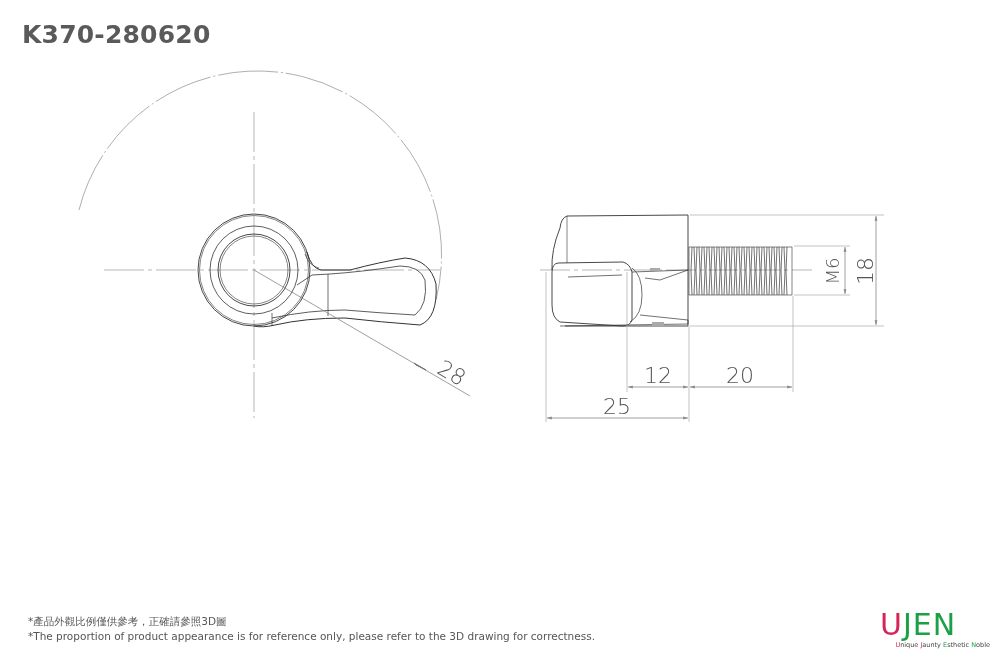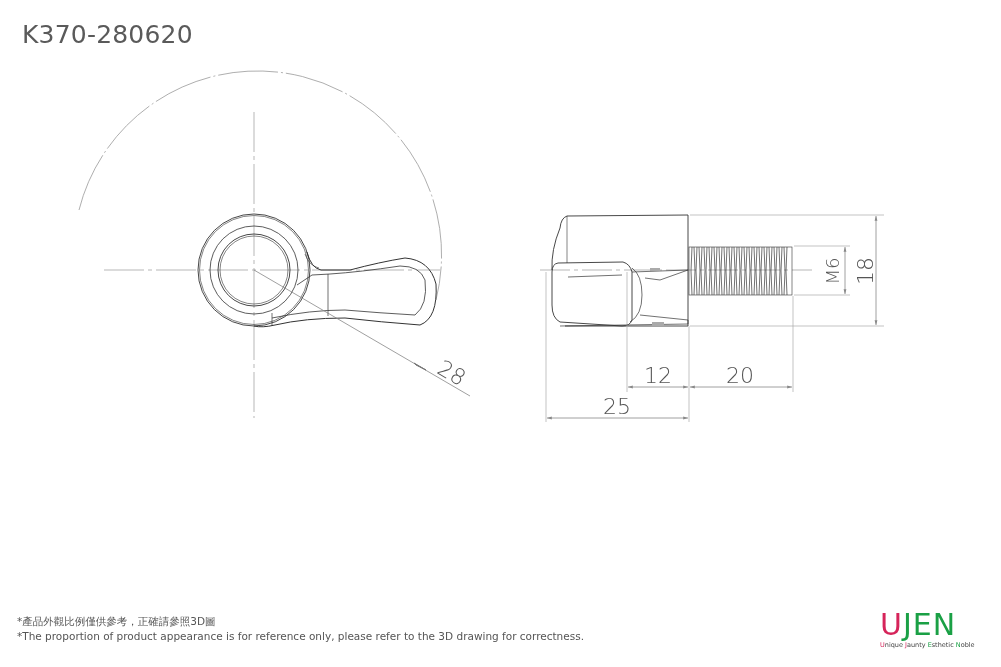--- a/index.html
+++ b/index.html
@@ -1,31 +1,31 @@
 <!DOCTYPE html>
 <html><head>
 <meta charset="utf-8">
 <style>
   html, body { margin: 0; padding: 0; background: #ffffff; }
   body { width: 1001px; height: 667px; position: relative; overflow: hidden;
          font-family: "DejaVu Sans", sans-serif; }
   .title { position: absolute; left: 22px; top: 20px; font-size: 25px; color: #5a5a5a;
-           font-family: "DejaVu Sans", sans-serif; font-weight: 400; letter-spacing: 0.2px; }
+           font-family: "DejaVu Sans", sans-serif; font-weight: 700; letter-spacing: 0.2px; }
   .drawing { position: absolute; left: 0; top: 0; }
-  .note { position: absolute; left: 17px; font-size: 10.5px; color: #555; white-space: nowrap;
+  .note { position: absolute; left: 28px; font-size: 10.5px; color: #555; white-space: nowrap;
           font-family: "DejaVu Sans", sans-serif; }
   .note1 { top: 615px; }
   .note2 { top: 630px; }
   .logo { position: absolute; left: 880px; top: 610px; width: 110px; }
   .logo-word { font-family: "DejaVu Sans", sans-serif; font-weight: normal; font-size: 30px;
                line-height: 30px; letter-spacing: 1px; }
   .logo-u { color: #d6245a; }
   .logo-jen { color: #1aa045; }
   .logo-tag { font-size: 6.5px; color: #444; margin-top: 1px; white-space: nowrap;
-              font-family: "DejaVu Sans", sans-serif; }
+              font-family: "DejaVu Sans", sans-serif; text-align: right; }
   .logo-tag .hl-r { color: #d6245a; }
   .logo-tag .hl-g { color: #1aa045; }
   .dim-text { font-family: "DejaVu Sans", sans-serif; fill: #555; font-weight: 300; }
 </style>
 </head>
 <body>
 
 <div class="title">K370-280620</div>
 
 <svg class="drawing" width="1001" height="667" viewBox="0 0 1001 667" xmlns="http://www.w3.org/2000/svg">

